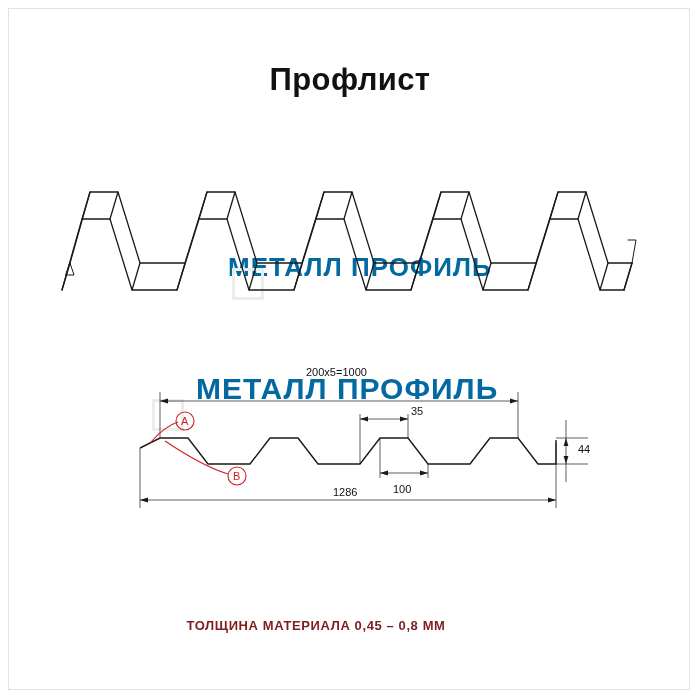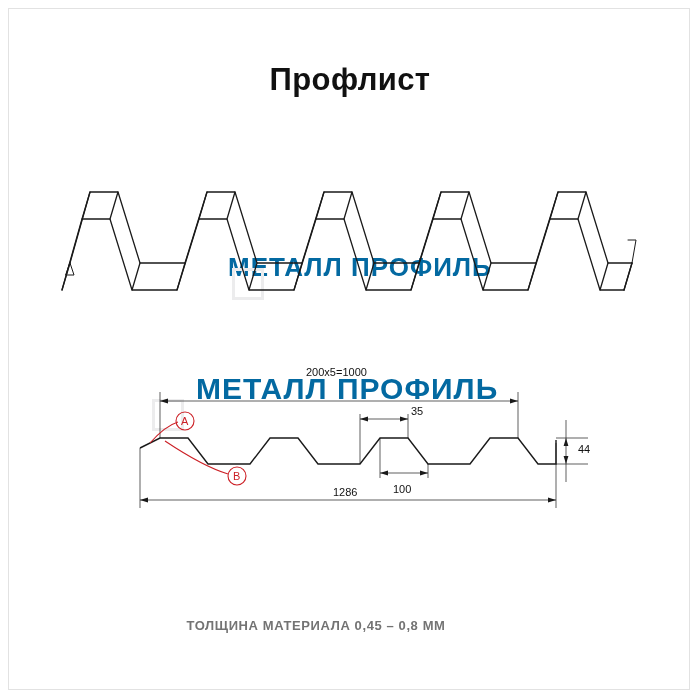--- a/index.html
+++ b/index.html
@@ -52,21 +52,21 @@
   }
   .footer {
     position: absolute;
     top: 618px;
     left: 0;
     width: 632px;
     text-align: center;
     font-size: 13px;
     font-weight: bold;
     letter-spacing: 0.6px;
-    color: #737373;
+    color: #7f1d1d;
   }
   .wm {
     position: absolute;
     color: #0369a1;
     font-weight: bold;
     white-space: nowrap;
     pointer-events: none;
     user-select: none;
     letter-spacing: 1px;
   }

